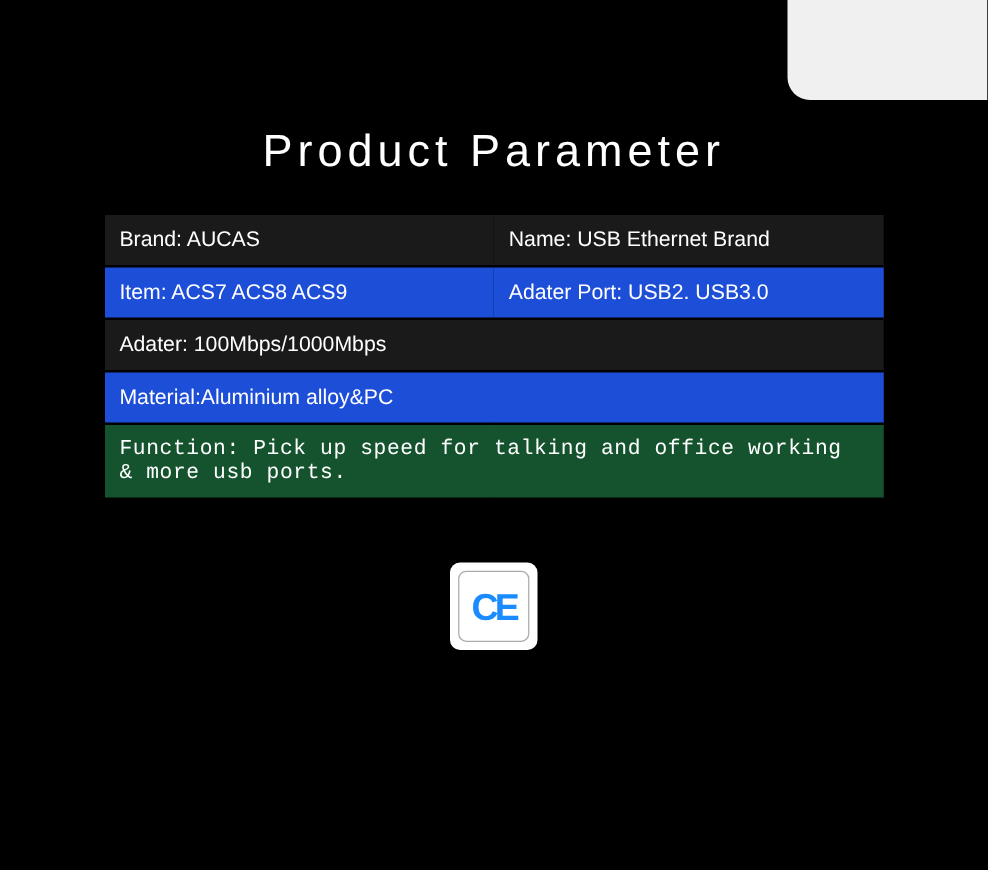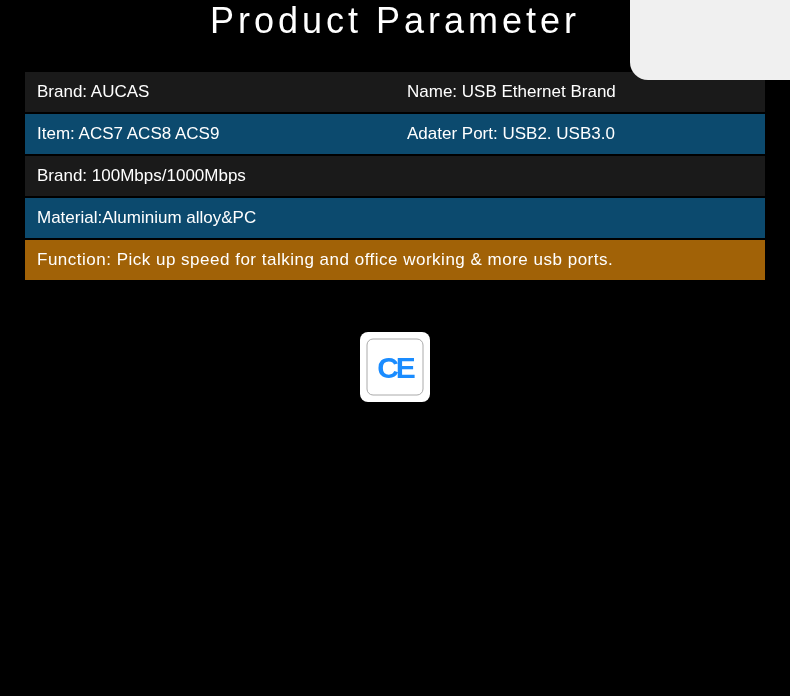--- a/index.html
+++ b/index.html
@@ -20,52 +20,54 @@
       right: 0;
       width: 160px;
       height: 80px;
       background: #f0f0f0;
       border-bottom-left-radius: 18px;
     }
 
     
     .title-section {
       text-align: center;
+      padding-top: 100px;
       padding-bottom: 30px;
     }
     .title-section h1 {
       font-size: 36px;
       font-weight: 400;
       color: #fff;
       letter-spacing: 4px;
     }
 
     
     .param-table {
-      width: 740px;
+      width: 623px;
       margin: 0 auto;
       border-collapse: collapse;
     }
     .param-table tr {
       border-bottom: 2px solid #000;
     }
     .param-table td {
       padding: 10px 12px;
       font-size: 17px;
       color: #fff;
       white-space: nowrap;
     }
     .row-dark {
       background: #1a1a1a;
     }
     .row-medium {
-      background: #0c4a6e;
+      background: #1d4ed8;
     }
     .row-function {
-      background: #a16207;
+      background: #14532d;
+      font-family: Liberation Mono, monospace;
     }
     .row-function td {
       white-space: normal;
       letter-spacing: 0.5px;
     }
 
     .col-left { width: 50%; }
     .col-right { width: 50%; }
 
     
@@ -104,21 +106,21 @@
       <td class="col-left">Brand:  AUCAS</td>
       <td class="col-right">Name:  USB  Ethernet  Brand</td>
     </tr>
 
     <tr class="row-medium">
       <td class="col-left">Item:   ACS7     ACS8   ACS9</td>
       <td class="col-right">Adater  Port:  USB2.  USB3.0</td>
     </tr>
 
     <tr class="row-dark">
-      <td colspan="2">Brand:   100Mbps/1000Mbps</td>
+      <td colspan="2">Adater:   100Mbps/1000Mbps</td>
     </tr>
 
     <tr class="row-medium">
       <td colspan="2">Material:Aluminium   alloy&amp;PC</td>
     </tr>
 
     <tr class="row-function">
       <td colspan="2">Function:  Pick  up  speed  for  talking  and  office  working  &amp;  more  usb  ports.</td>
     </tr>
   </tbody>

